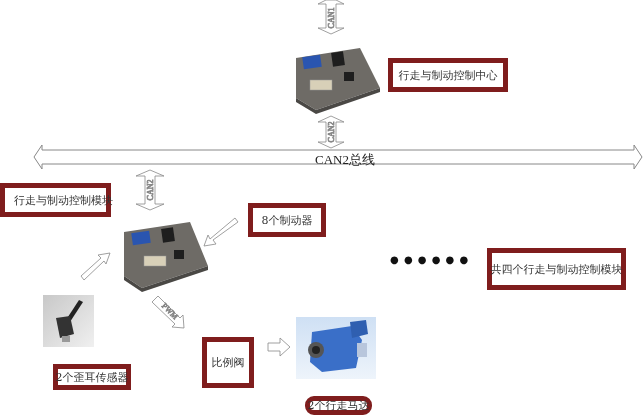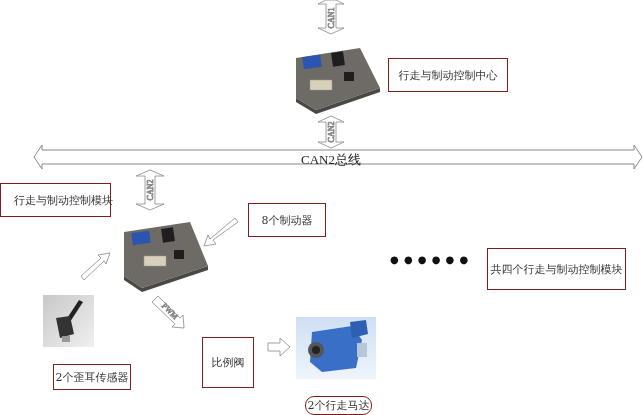--- a/index.html
+++ b/index.html
@@ -1,19 +1,19 @@
 <!DOCTYPE html>
 <html><head>
 <meta charset="utf-8">
 <style>
   html, body { margin:0; padding:0; background:#ffffff; }
   body { width:643px; height:415px; position:relative; overflow:hidden;
          font-family:"DejaVu Serif","Liberation Serif",serif; color:#222; }
   .abs { position:absolute; }
-  .box { position:absolute; background:#fff; border:1px solid #7f1d1d; box-sizing:border-box;
+  .box { position:absolute; background:#fff; border:5px solid #7f1d1d; box-sizing:border-box;
          display:flex; align-items:center; justify-content:center; font-size:11px; color:#333; white-space:nowrap; }
   svg { position:absolute; left:0; top:0; }
   .bus-label { position:absolute; font-family:"Liberation Serif",serif; font-size:13px; color:#222; }
   .vlabel { font-family:"Liberation Serif",serif; font-size:8px; fill:#333; }
 </style>
 </head>
 <body>
 
 <svg width="643" height="415">
 
@@ -91,21 +91,21 @@
   <g>
     <rect x="296" y="317" width="80" height="62" fill="url(#mg)"></rect>
     <path d="M312,332 L352,326 L362,340 L356,368 L322,372 L310,362 Z" fill="#3a6fc8"></path>
     <path d="M350,322 L366,320 L368,334 L352,338 Z" fill="#2f5fb0"></path>
     <circle cx="316" cy="350" r="8" fill="#555"></circle>
     <circle cx="316" cy="350" r="4" fill="#222"></circle>
     <rect x="357" y="343" width="10" height="14" fill="#b8c6dc"></rect>
   </g>
 </svg>
 
-<div class="bus-label" style="left:301px; top:151px;">CAN2总线</div>
+<div class="bus-label" style="left:315px; top:151px;">CAN2总线</div>
 
 <div class="box" style="left:388px; top:58px; width:120px; height:34px;">行走与制动控制中心</div>
 <div class="box" style="left:0px; top:183px; width:111px; height:34px;padding-left:16px;">行走与制动控制模块</div>
 <div class="box" style="left:248px; top:203px; width:78px; height:34px;">8个制动器</div>
 <div class="box" style="left:487px; top:237px; width:139px; height:42px;margin-top:11px;">共四个行走与制动控制模块</div>
 <div class="box" style="left:194px; top:337px; width:52px; height:51px;margin-left:8px;">比例阀</div>
 <div class="box" style="left:24px; top:364px; width:78px; height:26px;margin-left:29px;">2个歪耳传感器</div>
 <div class="box" style="left:305px; top:396px; width:67px; height:19px;border-radius:9px;">2个行走马达</div>
 
 <div class="abs" style="left:390px; top:254px; font-size:10px; letter-spacing:1px; color:#111;">● ● ● ● ● ●</div>

